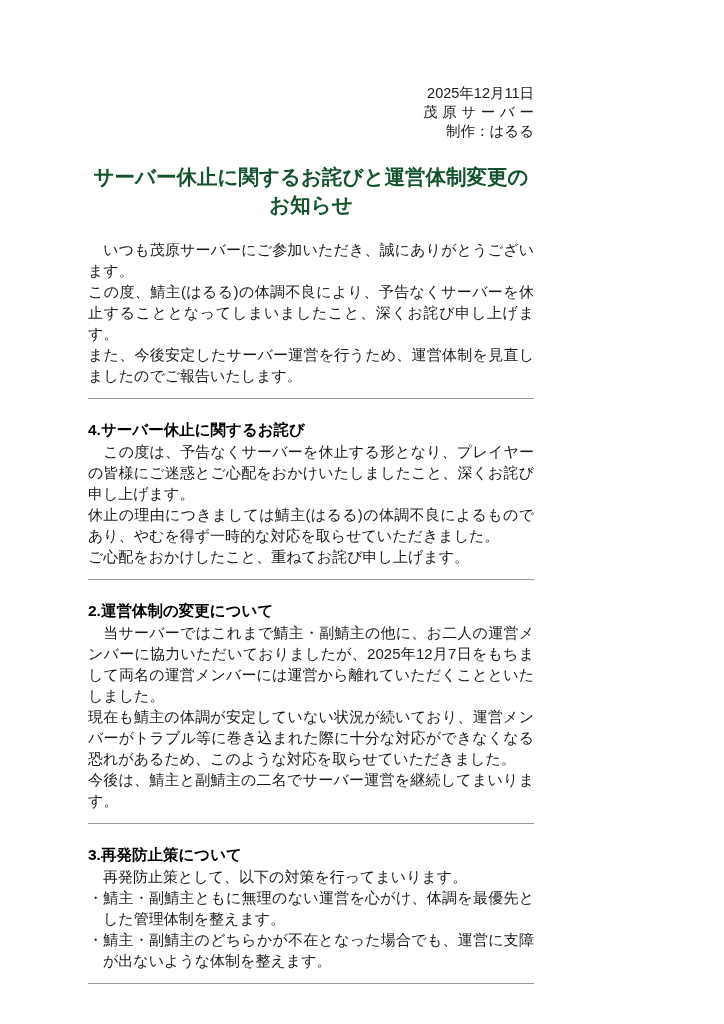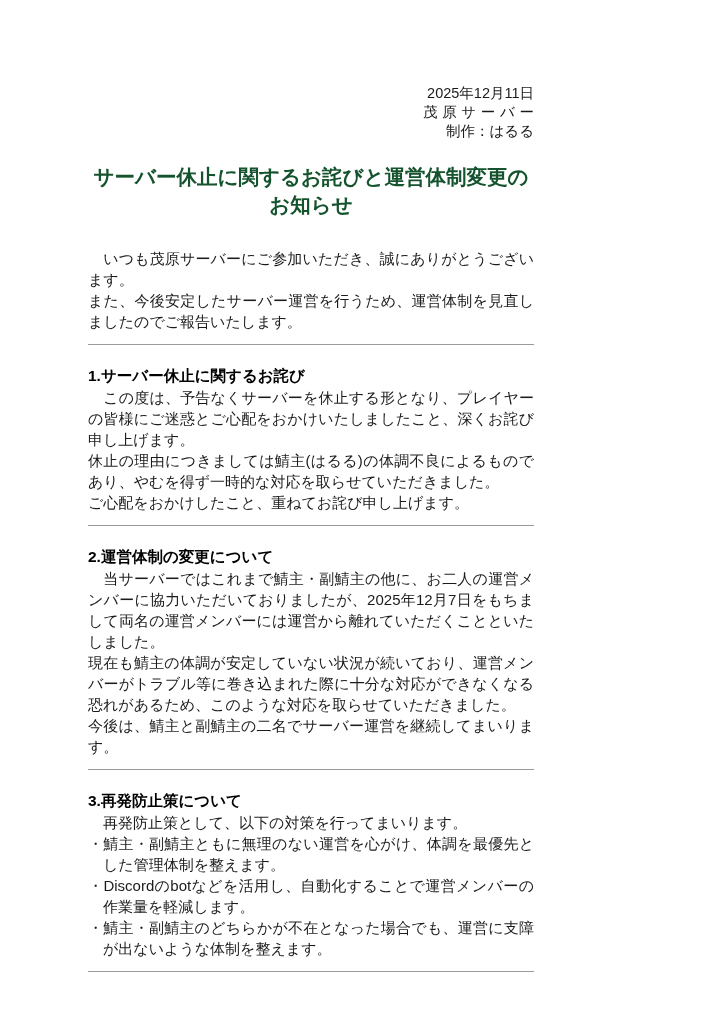--- a/index.html
+++ b/index.html
@@ -31,21 +31,21 @@
   }
   .doc-title {
     margin: 22px 0 0 0;
     font-size: 20.5px;
     line-height: 28px;
     font-weight: 700;
     text-align: center;
     color: #14532d;
   }
   .intro {
-    margin-top: 29px;
+    margin-top: 20px;
   }
   p.body {
     margin: 0;
     font-size: 15px;
     line-height: 21px;
     text-align: justify;
     color: #1b1b1b;
   }
   p.bullet {
     padding-left: 15px;
@@ -73,46 +73,46 @@
   <header class="doc-header">
     <div>2025年12月11日</div>
     <div class="server-name">茂原サーバー</div>
     <div>制作：はるる</div>
   </header>
 
   <h1 class="doc-title">サーバー休止に関するお詫びと運営体制変更のお知らせ</h1>
 
   <div class="intro">
     <p class="body">　いつも茂原サーバーにご参加いただき、誠にありがとうございます。</p>
+    <p class="body">この度、鯖主(はるる)の体調不良により、予告なくサーバーを休止することとなってしまいましたこと、深くお詫び申し上げます。</p>
     <p class="body">また、今後安定したサーバー運営を行うため、運営体制を見直しましたのでご報告いたします。</p>
   </div>
 
   <hr class="divider">
 
   <section>
-    <h2 class="section-heading">1.サーバー休止に関するお詫び</h2>
+    <h2 class="section-heading">4.サーバー休止に関するお詫び</h2>
     <p class="body">　この度は、予告なくサーバーを休止する形となり、プレイヤーの皆様にご迷惑とご心配をおかけいたしましたこと、深くお詫び申し上げます。</p>
     <p class="body">休止の理由につきましては鯖主(はるる)の体調不良によるものであり、やむを得ず一時的な対応を取らせていただきました。</p>
     <p class="body">ご心配をおかけしたこと、重ねてお詫び申し上げます。</p>
   </section>
 
   <hr class="divider">
 
   <section>
     <h2 class="section-heading">2.運営体制の変更について</h2>
     <p class="body">　当サーバーではこれまで鯖主・副鯖主の他に、お二人の運営メンバーに協力いただいておりましたが、2025年12月7日をもちまして両名の運営メンバーには運営から離れていただくことといたしました。</p>
     <p class="body">現在も鯖主の体調が安定していない状況が続いており、運営メンバーがトラブル等に巻き込まれた際に十分な対応ができなくなる恐れがあるため、このような対応を取らせていただきました。</p>
     <p class="body">今後は、鯖主と副鯖主の二名でサーバー運営を継続してまいります。</p>
   </section>
 
   <hr class="divider">
 
   <section>
     <h2 class="section-heading">3.再発防止策について</h2>
     <p class="body">　再発防止策として、以下の対策を行ってまいります。</p>
     <p class="body bullet">・鯖主・副鯖主ともに無理のない運営を心がけ、体調を最優先とした管理体制を整えます。</p>
-    <p class="body bullet">・Discordのbotなどを活用し、自動化することで運営メンバーの作業量を軽減します。</p>
     <p class="body bullet">・鯖主・副鯖主のどちらかが不在となった場合でも、運営に支障が出ないような体制を整えます。</p>
   </section>
 
   <hr class="divider">
 
 </div>
 
 </body></html>

